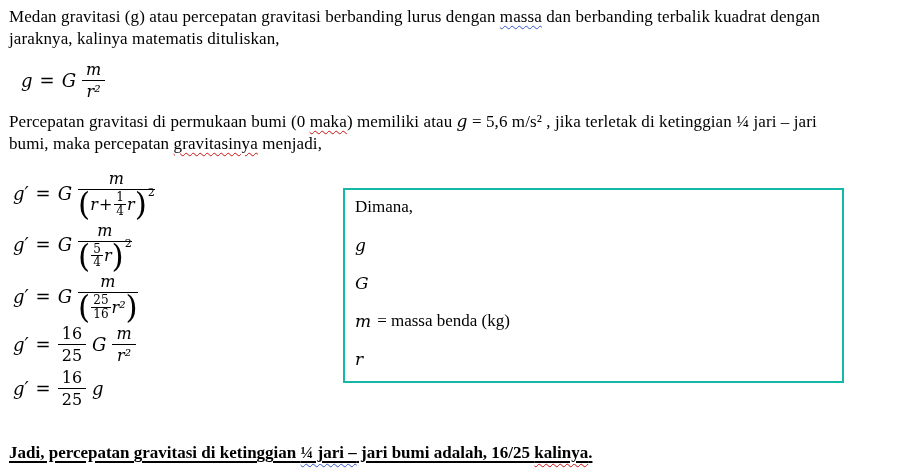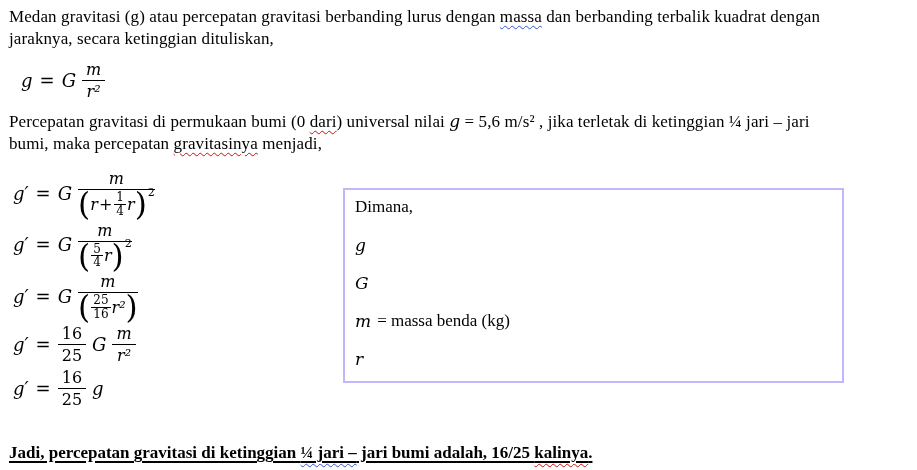--- a/index.html
+++ b/index.html
@@ -29,50 +29,50 @@
   .sfrac > .snum { border-bottom: 1px solid #000; padding: 0 2px; }
   .paren { font-size: 1.95em; font-weight: 300; line-height: 0.85; font-style: normal; }
   .pow { font-size: 11px; position: relative; top: -12px; font-style: normal; margin-left: 1px; }
 
   #formula-base { position: absolute; left: 21px; top: 60px; }
   #derivation { position: absolute; left: 13px; top: 169px; display: flex; flex-direction: column;
                 align-items: flex-start; gap: 3px; }
 
   
   #where-box { position: absolute; left: 343px; top: 188px; width: 501px; height: 195px;
-               border: 2px solid #c4b5fd; box-sizing: border-box; padding: 5px 10px; }
+               border: 2px solid #14b8a6; box-sizing: border-box; padding: 5px 10px; }
   .wb-title { line-height: 24px; }
   .wb-entry { margin-top: 14px; line-height: 24px; display: flex; gap: 6px; }
 
   #conclusion { position: absolute; left: 9px; top: 443px; font-weight: bold;
                 text-decoration: underline; text-decoration-thickness: 1.5px; text-underline-offset: 3px; }
   #conclusion .sp-red, #conclusion .sp-blue { text-underline-offset: 5px; }
 </style>
 </head>
 <body>
 
 <div id="page">
 
   <div id="para1" class="para">
     <span>Medan gravitasi (g) atau percepatan gravitasi berbanding lurus dengan </span><span class="sp-blue">massa</span><span> dan berbanding terbalik kuadrat dengan</span><br>
-    <span>jaraknya, secara ketinggian dituliskan,</span>
+    <span>jaraknya, kalinya matematis dituliskan,</span>
   </div>
 
   <div id="formula-base" class="formula">
     <span class="mi">g</span>
     <span class="op">=</span>
     <span class="mi">G</span>
     <span class="frac">
       <span class="num mi">m</span>
       <span class="den mi">r²</span>
     </span>
   </div>
 
   <div id="para2" class="para">
-    <span>Percepatan gravitasi di permukaan bumi (0 </span><span class="sp-red">dari</span><span>) universal nilai </span><span class="mi">g</span><span> = 5,6 m/s² , jika terletak di ketinggian ¼ jari – jari</span><br>
+    <span>Percepatan gravitasi di permukaan bumi (0 </span><span class="sp-red">maka</span><span>) memiliki atau </span><span class="mi">g</span><span> = 5,6 m/s² , jika terletak di ketinggian ¼ jari – jari</span><br>
     <span>bumi, maka percepatan </span><span class="sp-red">gravitasinya</span><span> menjadi,</span>
   </div>
 
   <div id="derivation">
 
     <div class="formula">
       <span class="mi">g′</span>
       <span class="op">=</span>
       <span class="mi">G</span>
       <span class="frac">

